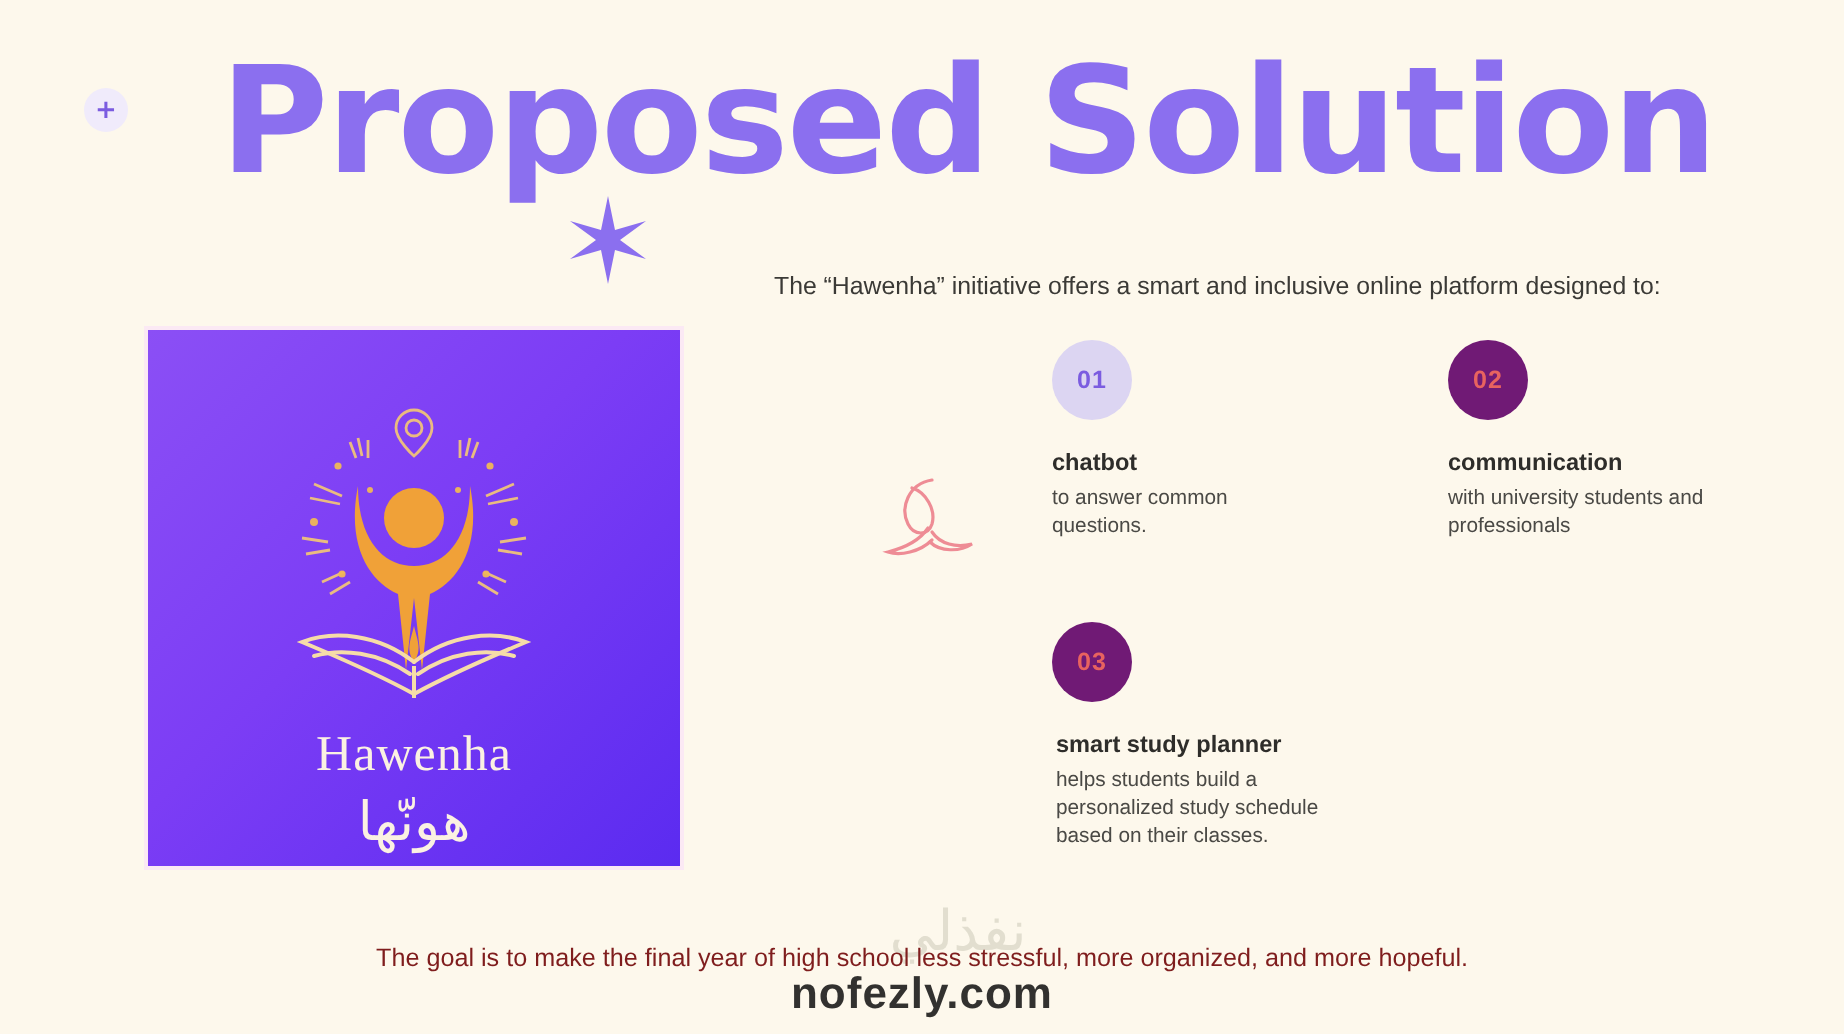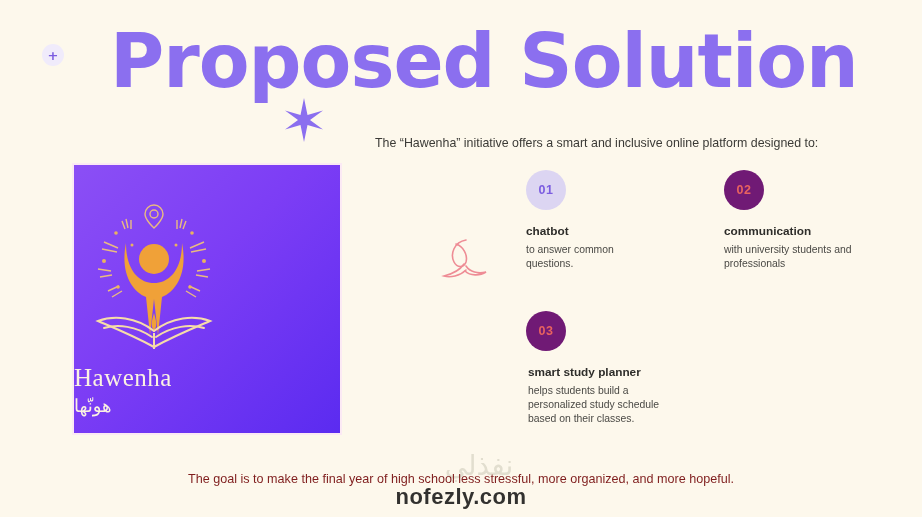--- a/index.html
+++ b/index.html
@@ -45,42 +45,42 @@
   .logo-card {
     position:absolute; left:72px; top:163px;
     width:270px; height:272px;
     background:linear-gradient(135deg,#8B4FF5 0%, #7C3DF5 45%, #5B2BF0 100%);
     border:2px solid #FBE9F4;
     overflow:hidden;
   }
   .logo-inner {
     position:absolute; inset:0;
     display:flex; flex-direction:column;
-    align-items:flex-start; justify-content:flex-start;
+    align-items:center; justify-content:flex-start;
     padding-top:22px;
   }
   .logo-art { width:160px; height:175px; }
   .logo-name {
     margin-top:2px;
     font-family:"Liberation Serif", serif;
     font-size:25px;
     color:#FBF1E2;
     letter-spacing:0.5px;
   }
   .logo-name-ar {
     margin-top:3px;
-    font-size:18px;
+    font-size:27px;
     color:#FBF1E2;
     direction:rtl;
     font-family:Liberation Serif, serif;
   }
 
   
   .intro {
-    position:absolute; left:375px; top:136px;
+    position:absolute; left:387px; top:136px;
     font-size:12.4px;
     color:#3b3a36;
     white-space:nowrap;
   }
 
   
   .ribbon { position:absolute; left:436px; top:232px; width:56px; height:58px; }
 
   
   .features { position:absolute; left:520px; top:170px; width:400px; }

